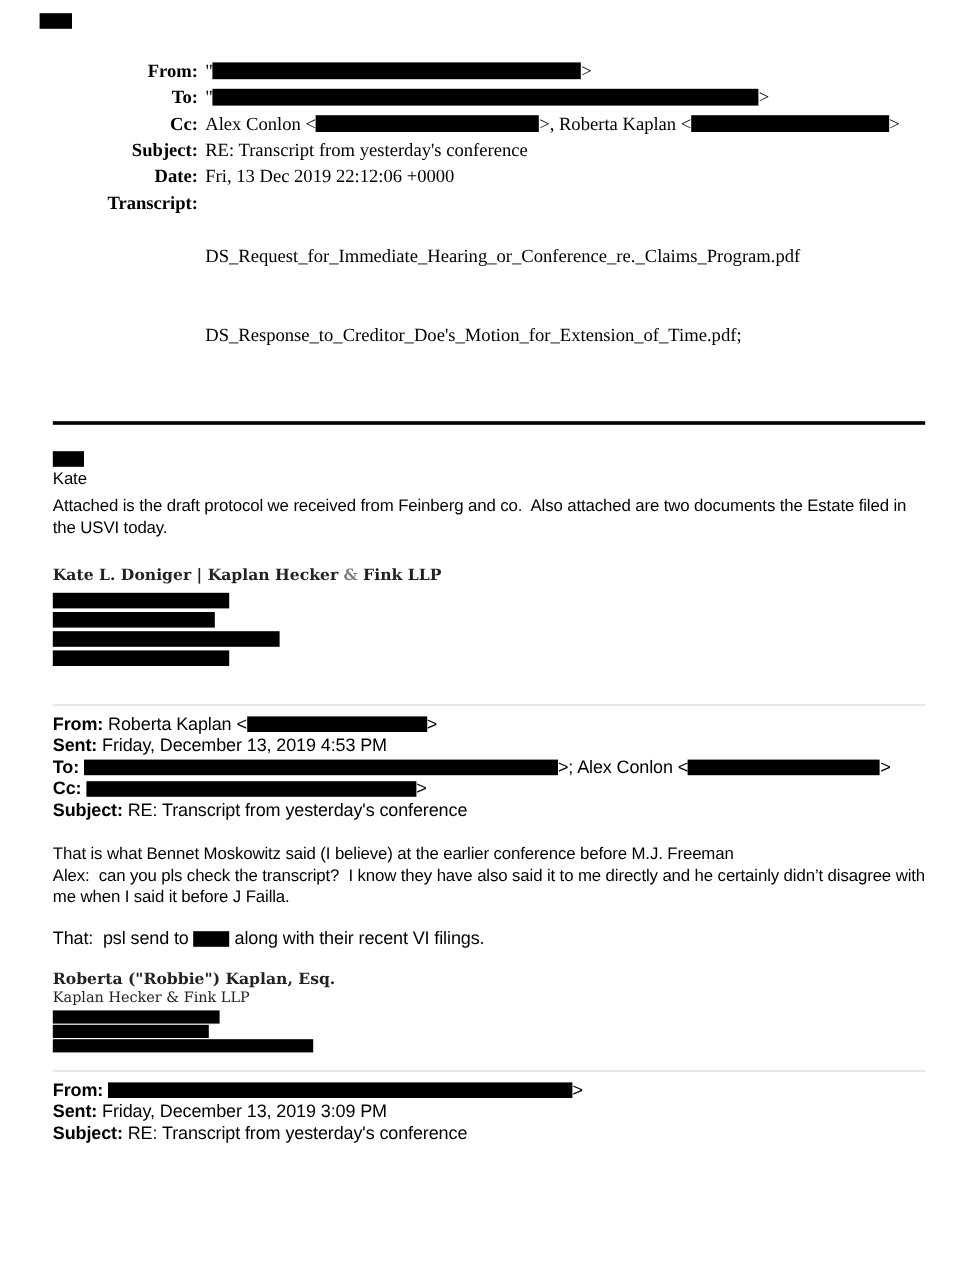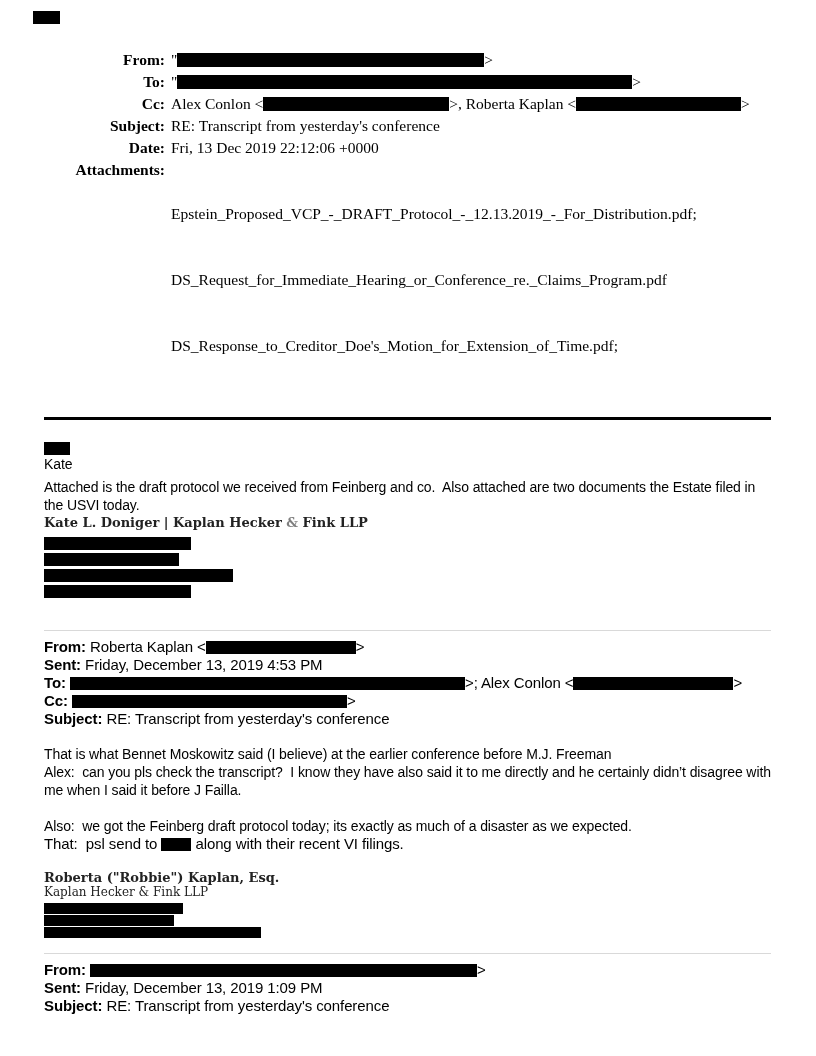--- a/index.html
+++ b/index.html
@@ -36,21 +36,21 @@
 
   
   .sans{font-size:14px;line-height:18px;letter-spacing:-0.1px;white-space:pre-wrap;}
   .seg-line{font-size:15px;line-height:18px;letter-spacing:-0.1px;}
   .seg-line .txt{white-space:pre-wrap;}
 
   .body-bar{margin-top:22px;width:26px;height:13px;background:#000;}
   .p-intro{margin-top:5px;}
 
   
-  .sig1{font-family:"DejaVu Serif",serif;font-size:13px;line-height:17px;font-weight:bold;color:#222;}
+  .sig1{margin-top:23px;font-family:"DejaVu Serif",serif;font-size:13px;line-height:17px;font-weight:bold;color:#222;}
   .sig1 .amp{color:#7f7f7f;}
   .sig-bars{margin-top:6px;}
   .sig-bars .blockbar{margin-bottom:3px;}
 
   .sig2{margin-top:17px;font-family:"DejaVu Serif",serif;color:#222;}
   .sig2 .nm{font-size:13px;line-height:15px;font-weight:bold;}
   .sig2 .firm{font-size:12px;line-height:15px;}
   .sig2 .blockbar{height:11px;margin-bottom:1px;}
 
   
@@ -81,23 +81,22 @@
 
       <div class="lbl">Cc:</div>
       <div class="val"><span>Alex Conlon &lt;</span><span class="bar" style="width:186px;"></span><span>&gt;, Roberta Kaplan &lt;</span><span class="bar" style="width:165px;"></span><span>&gt;</span></div>
 
       <div class="lbl">Subject:</div>
       <div class="val">RE: Transcript from yesterday's conference</div>
 
       <div class="lbl">Date:</div>
       <div class="val">Fri, 13 Dec 2019 22:12:06 +0000</div>
 
-      <div class="lbl">Attachments:</div>
+      <div class="lbl">Transcript:</div>
       <div class="val">
-        <div>Epstein_Proposed_VCP_-_DRAFT_Protocol_-_12.13.2019_-_For_Distribution.pdf;</div>
         <div>DS_Request_for_Immediate_Hearing_or_Conference_re._Claims_Program.pdf</div>
         <div>DS_Response_to_Creditor_Doe's_Motion_for_Extension_of_Time.pdf;</div>
       </div>
     </div>
 
     <hr class="rule">
 
     <div class="body-bar"></div>
     <div class="sans">Kate</div>
     <div class="sans p-intro">Attached is the draft protocol we received from Feinberg and co.  Also attached are two documents the Estate filed in the USVI today.</div>
@@ -116,35 +115,34 @@
       <div class="seg-line"><span class="b txt">From: </span><span class="txt">Roberta Kaplan &lt;</span><span class="bar-sm" style="width:150px;"></span><span class="txt">&gt;</span></div>
       <div class="seg-line"><span class="b txt">Sent: </span><span class="txt">Friday, December 13, 2019 4:53 PM</span></div>
       <div class="seg-line"><span class="b txt">To: </span><span class="bar-sm" style="width:395px;"></span><span class="txt">&gt;; Alex Conlon &lt;</span><span class="bar-sm" style="width:160px;"></span><span class="txt">&gt;</span></div>
       <div class="seg-line"><span class="b txt">Cc: </span><span class="bar-sm" style="width:275px;"></span><span class="txt">&gt;</span></div>
       <div class="seg-line"><span class="b txt">Subject: </span><span class="txt">RE: Transcript from yesterday's conference</span></div>
     </div>
 
     <div class="sans q-body">That is what Bennet Moskowitz said (I believe) at the earlier conference before M.J. Freeman
 Alex:  can you pls check the transcript?  I know they have also said it to me directly and he certainly didn’t disagree with me when I said it before J Failla.</div>
     <div class="gap18"></div>
-    <div class="sans">Also:  we got the Feinberg draft protocol today; its exactly as much of a disaster as we expected.</div>
     <div class="seg-line"><span class="txt">That:  psl send to </span><span class="bar-sm" style="width:30px;"></span><span class="txt"> along with their recent VI filings.</span></div>
 
     <div class="sig2">
       <div class="nm">Roberta ("Robbie") Kaplan, Esq.</div>
       <div class="firm">Kaplan Hecker &amp; Fink LLP</div>
       <div class="sig-bars" style="margin-top:3px;">
         <div class="blockbar" style="width:139px;"></div>
         <div class="blockbar" style="width:130px;"></div>
         <div class="blockbar" style="width:217px;"></div>
       </div>
     </div>
 
     <hr class="sep sep2">
 
     <div class="q-header">
       <div class="seg-line"><span class="b txt">From: </span><span class="bar-sm" style="width:387px;"></span><span class="txt">&gt;</span></div>
-      <div class="seg-line"><span class="b txt">Sent: </span><span class="txt">Friday, December 13, 2019 1:09 PM</span></div>
+      <div class="seg-line"><span class="b txt">Sent: </span><span class="txt">Friday, December 13, 2019 3:09 PM</span></div>
       <div class="seg-line"><span class="b txt">Subject: </span><span class="txt">RE: Transcript from yesterday's conference</span></div>
     </div>
 
   </div>
 </div>
 
 </body></html>

